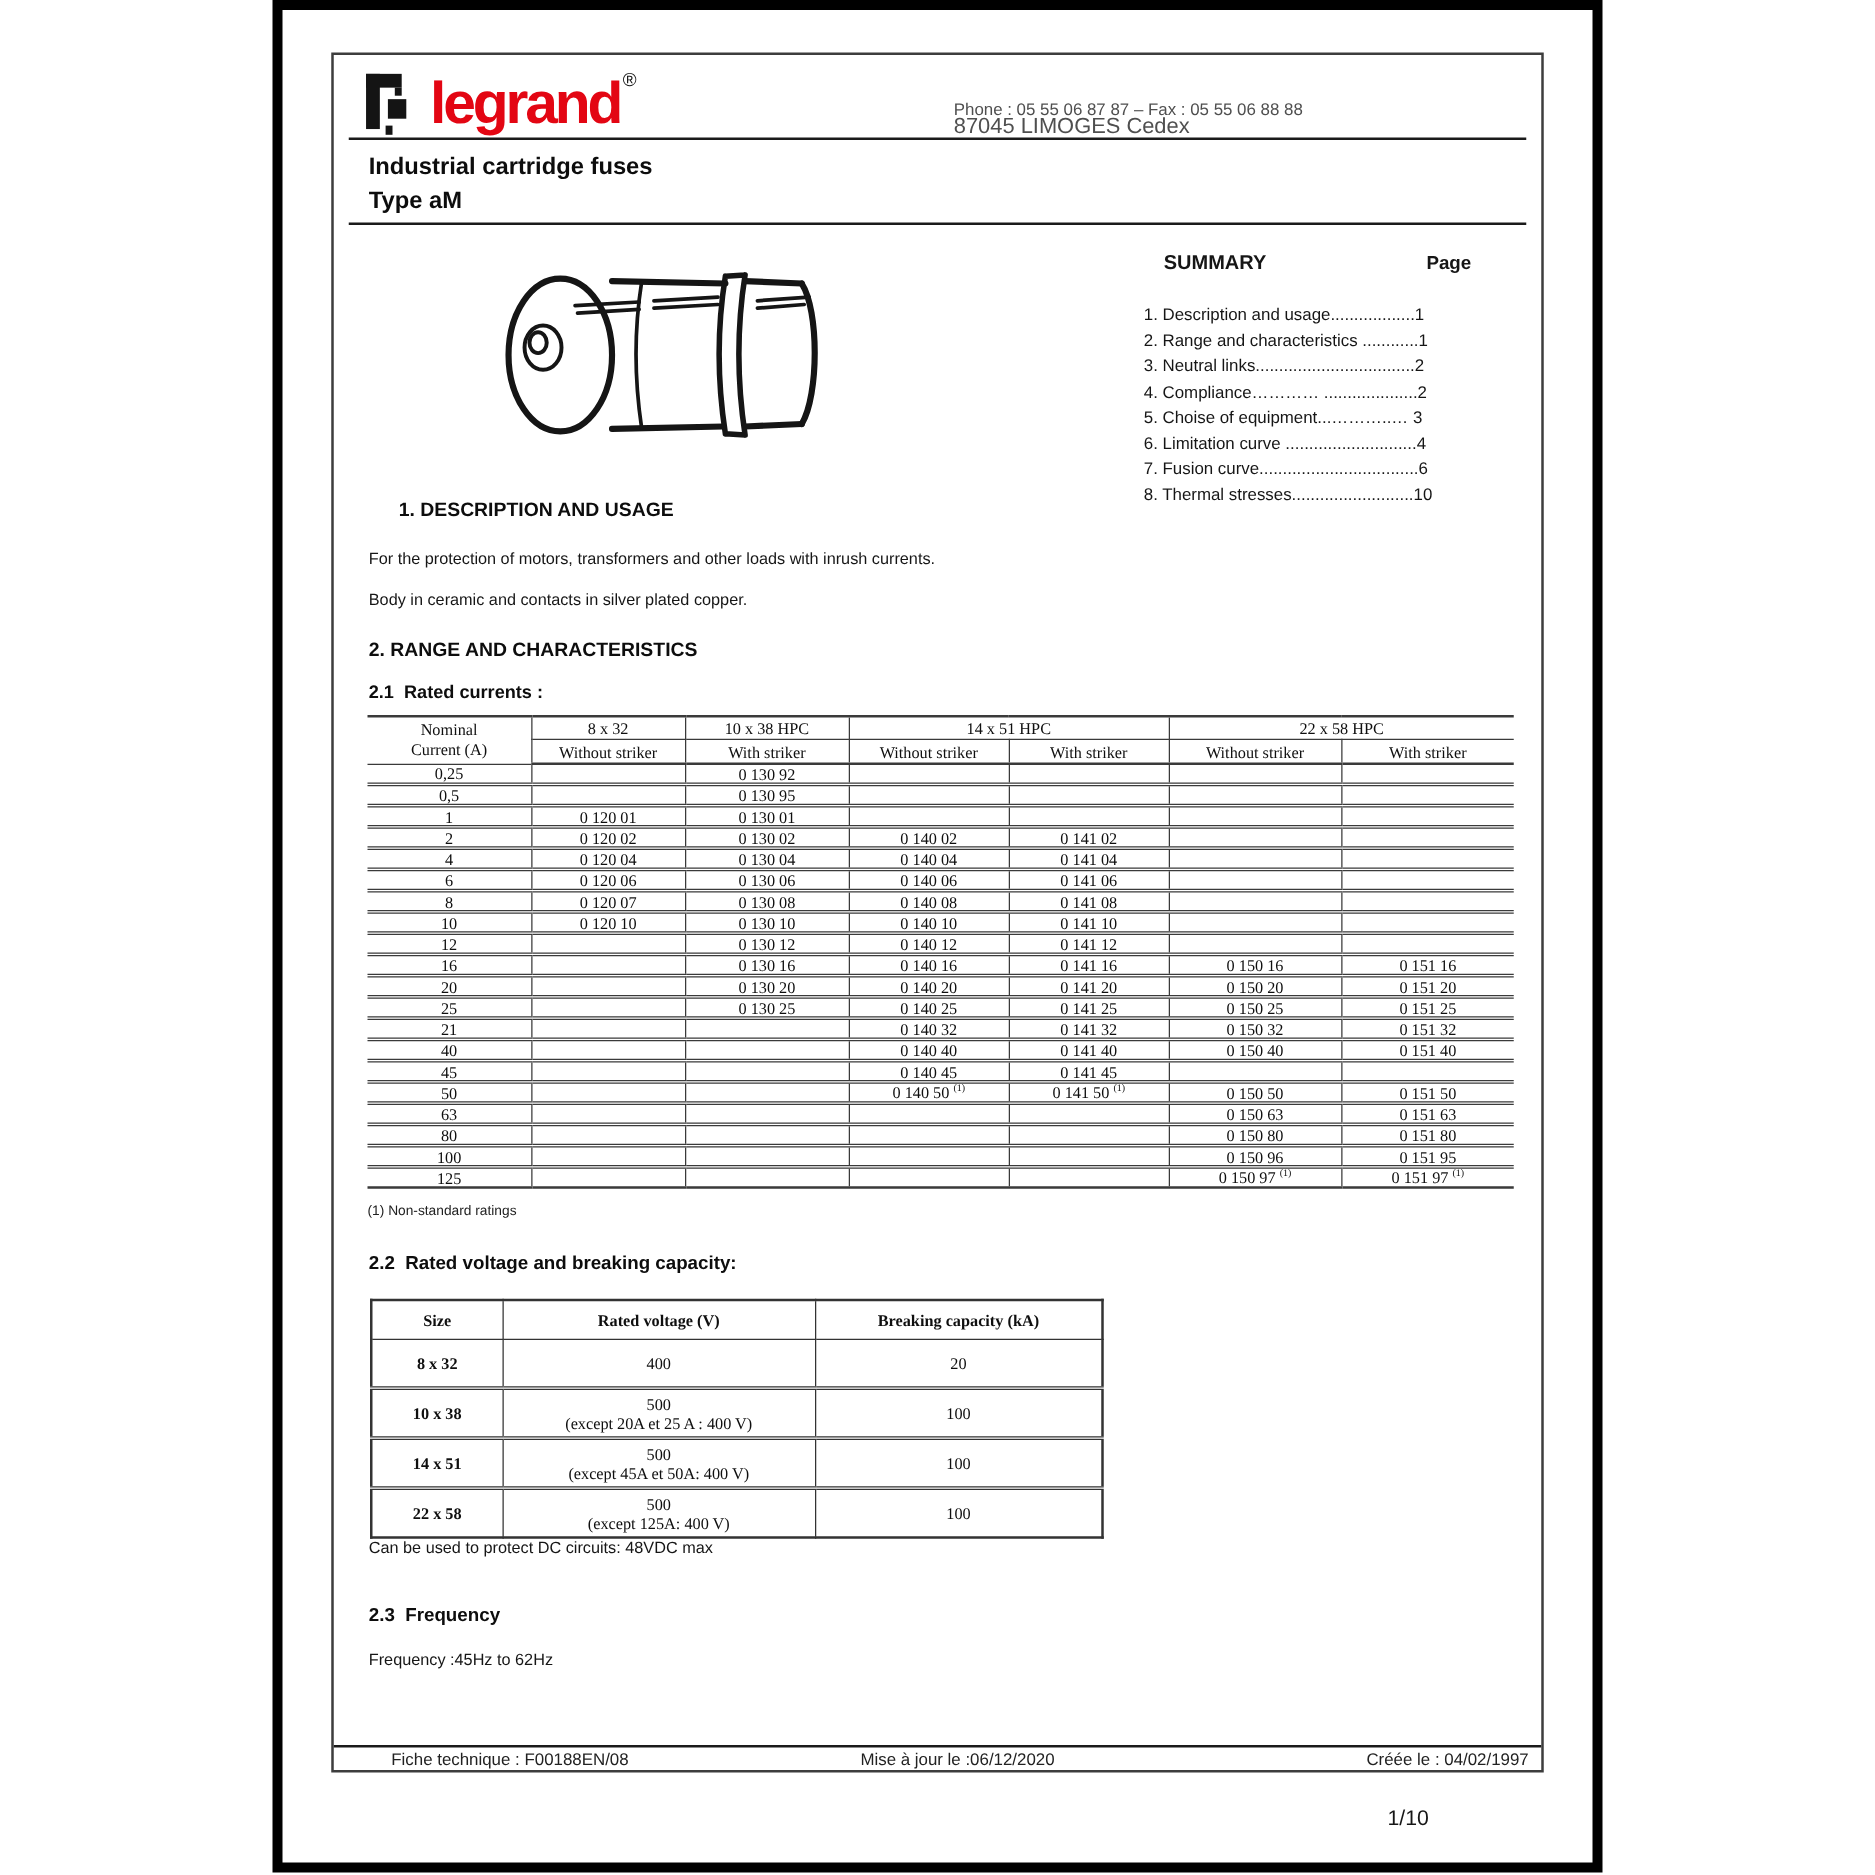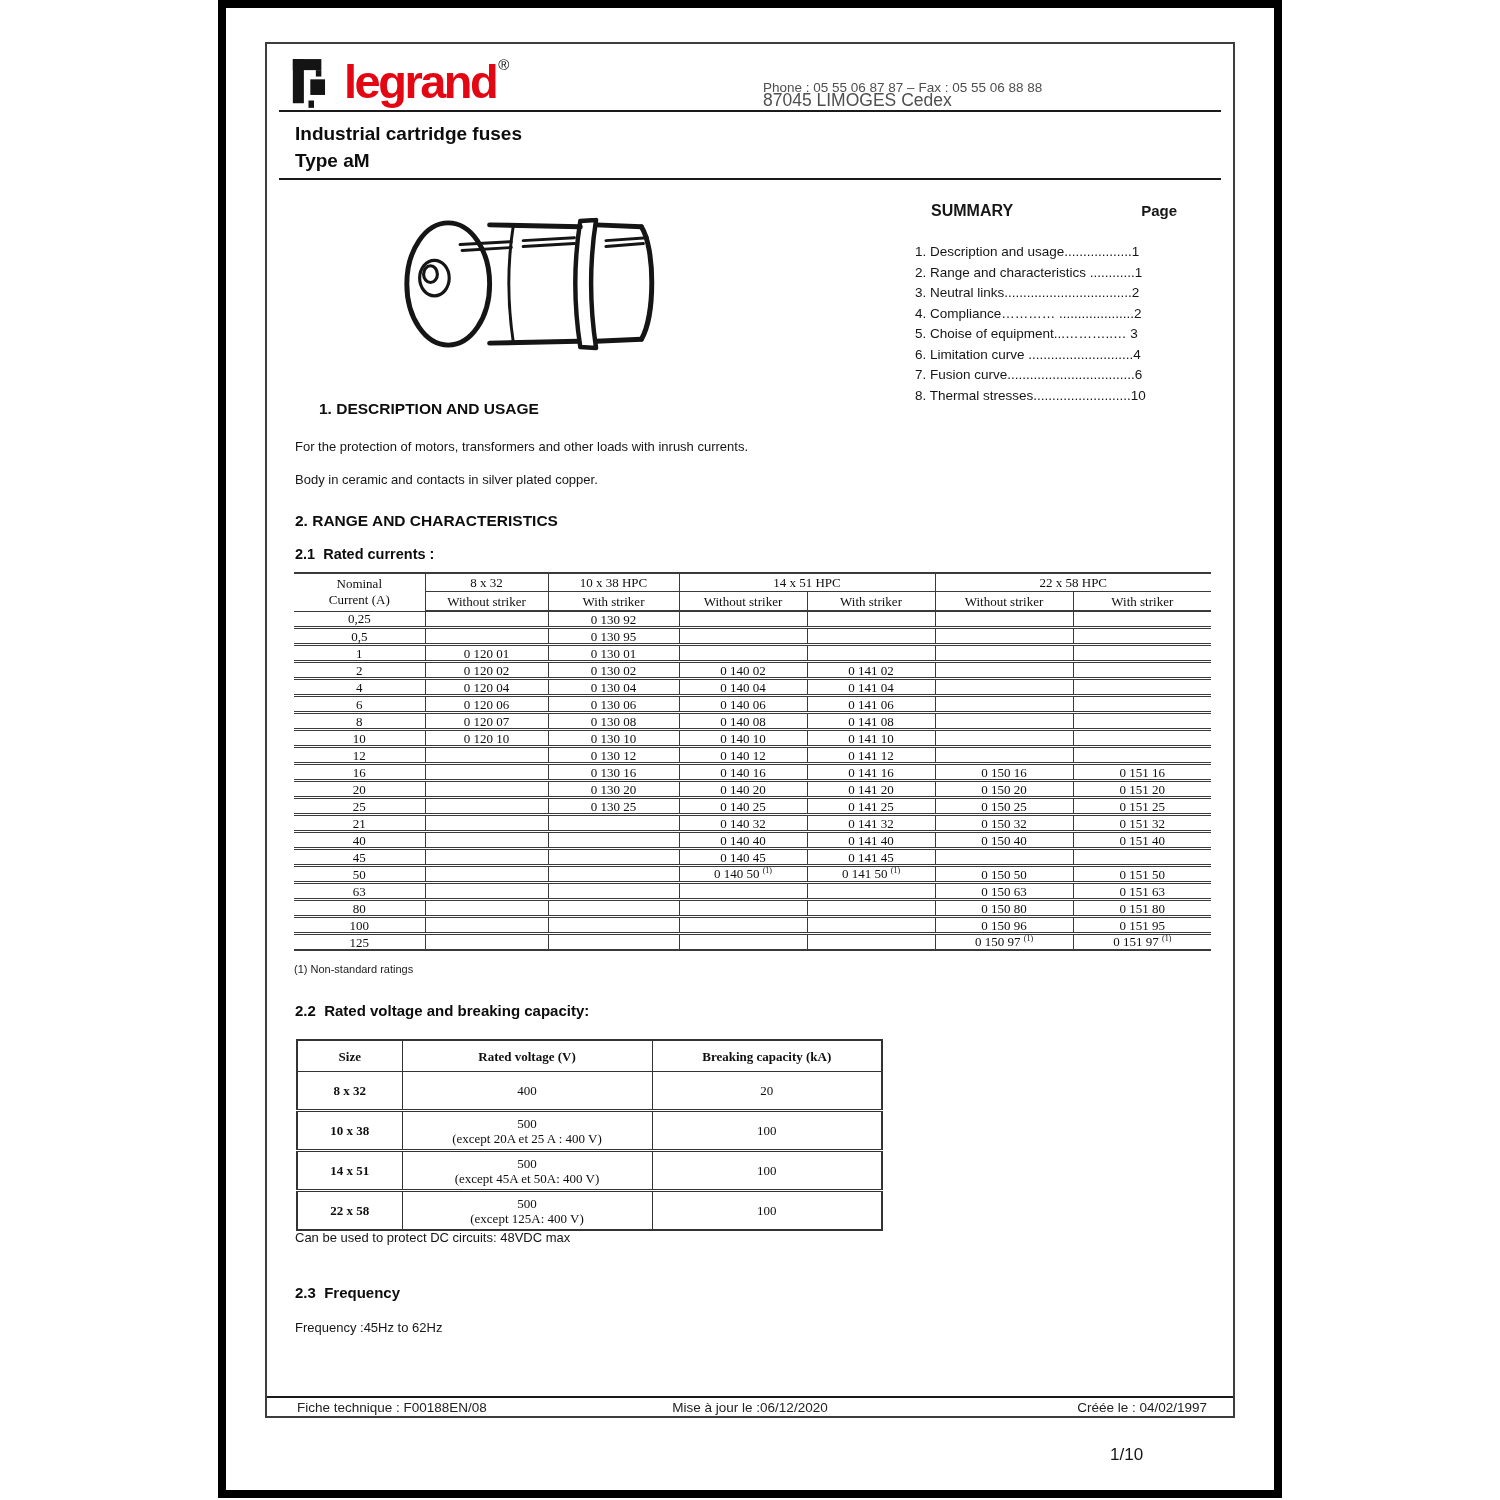--- a/index.html
+++ b/index.html
@@ -64,21 +64,21 @@
   #vt-table{left:29px;top:995px;width:585px;border-collapse:collapse;table-layout:fixed;
     border:2px solid #333;font-family:"Liberation Serif",serif;font-size:13px;color:#0f0f0f;}
   #vt-table th,#vt-table td{border-left:1.4px solid #333;border-right:1.4px solid #333;
     text-align:center;padding:2px 4px;line-height:15px;}
   #vt-table thead th{font-weight:bold;height:26px;border-bottom:1.6px solid #333;}
   #vt-table tbody td{border-bottom:3px double #333;height:33px;}
   #vt-table tbody tr:last-child td{border-bottom:none;}
   #vt-table td.size{font-weight:bold;}
   
   .footer-rule{left:0;top:1352px;width:966px;height:2px;background:#1a1a1a;}
-  .footer{left:0;top:1356px;width:966px;height:16px;font-size:13.5px;color:#222;text-decoration:underline;}
+  .footer{left:16px;top:1356px;width:966px;height:16px;font-size:13.5px;color:#222;text-decoration:underline;}
   .footer .fl{position:absolute;left:30px;}
   .footer .fc{position:absolute;left:0;width:100%;text-align:center;}
   .footer .fr{position:absolute;right:26px;}
   .pagenum{left:884px;top:1437px;font-size:17px;color:#161616;}
   svg{display:block;}
 </style>
 </head>
 <body>
 
 <div class="page">

